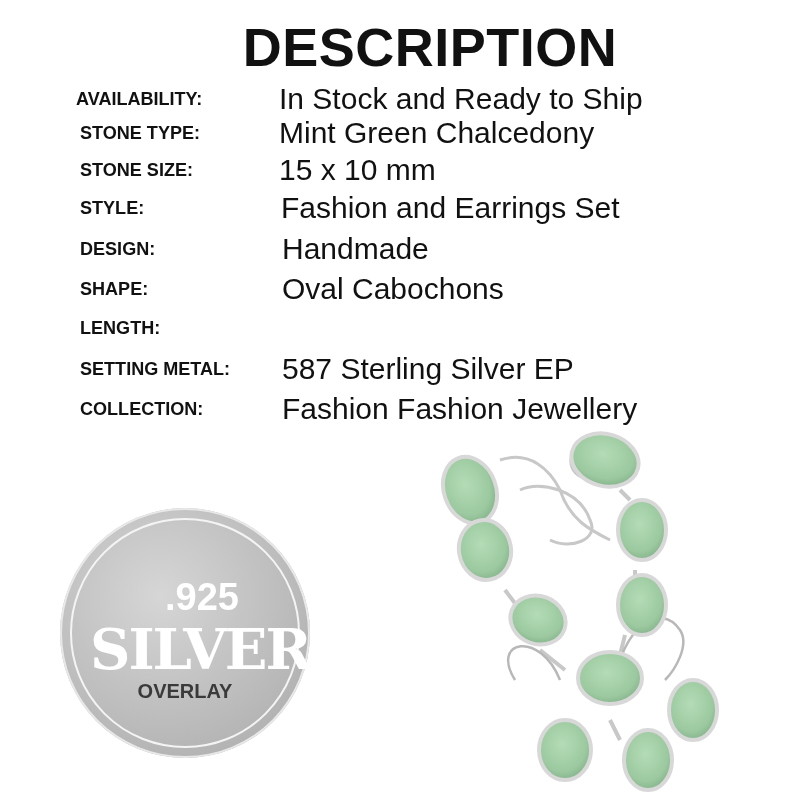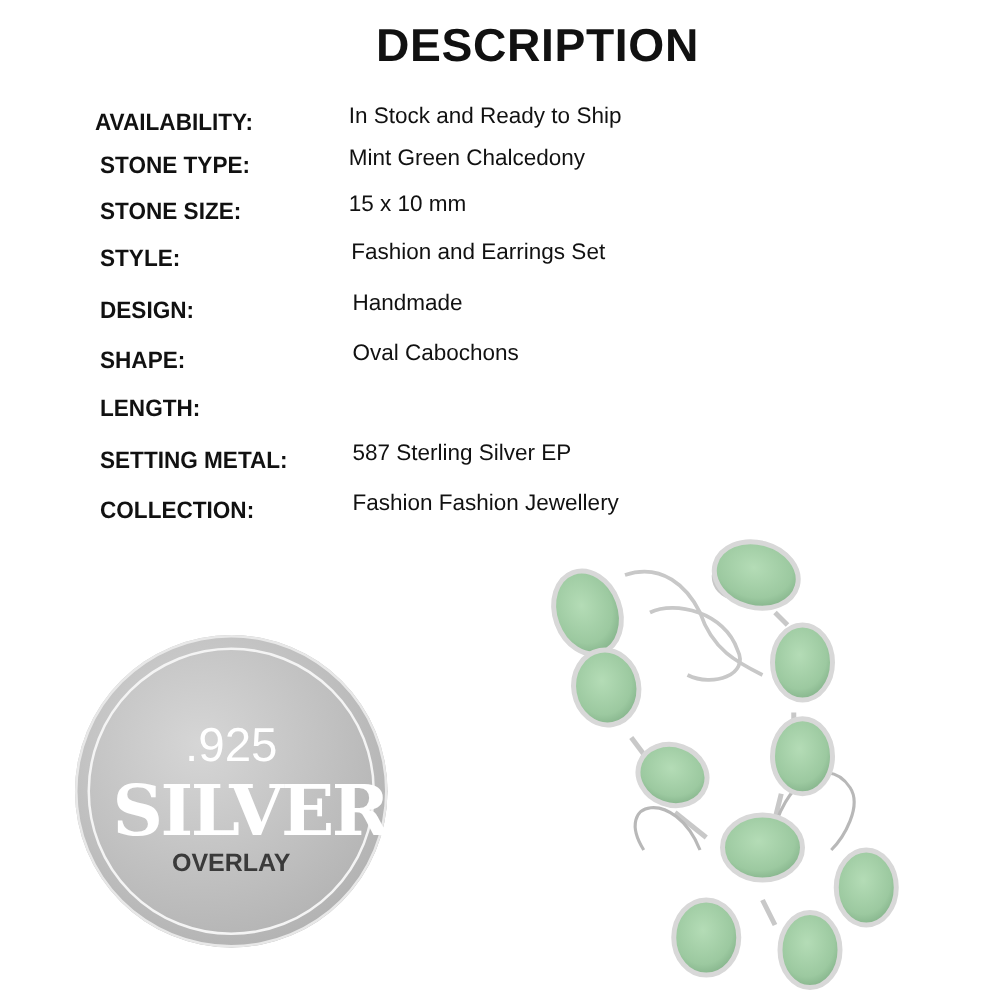--- a/index.html
+++ b/index.html
@@ -1,25 +1,25 @@
 <!DOCTYPE html>
 <html><head>
 <meta charset="utf-8">
 <style>
   html, body { margin:0; padding:0; background:#ffffff; }
   body { width:800px; height:800px; position:relative; overflow:hidden; font-family:"Liberation Sans", sans-serif; }
-  .title { position:absolute; left:0; width:800px; top:16px; text-align:center; font-weight:bold; font-size:37px; color:#111; letter-spacing:0.5px; padding-left:60px; box-sizing:border-box; }
+  .title { position:absolute; left:0; width:800px; top:16px; text-align:center; font-weight:bold; font-size:54px; color:#111; letter-spacing:0.5px; padding-left:60px; box-sizing:border-box; }
   .row { position:absolute; left:0; width:800px; height:34px; }
   .lbl { position:absolute; font-weight:bold; font-size:19px; color:#111; transform:scaleX(0.95); transform-origin:left; white-space:nowrap; }
-  .val { position:absolute; font-size:18px; color:#111; white-space:nowrap; }
+  .val { position:absolute; font-size:30px; color:#111; white-space:nowrap; }
   .badge { position:absolute; left:60px; top:508px; width:250px; height:250px; border-radius:50%;
     background:radial-gradient(circle at 40% 35%, #d6d6d6 0%, #bdbdbd 55%, #a8a8a8 100%);
     box-shadow: 0 0 0 2px #e8e8e8 inset; }
   .badge-ring { position:absolute; left:10px; top:10px; right:10px; bottom:10px; border-radius:50%; border:2px solid #f4f4f4; }
-  .b925 { position:absolute; left:0; width:100%; top:68px; text-align:center; font-weight:normal; font-size:38px; color:#fff; }
+  .b925 { position:absolute; left:17px; width:100%; top:68px; text-align:center; font-weight:bold; font-size:38px; color:#fff; }
   .bsilver { position:absolute; left:0; width:100%; top:108px; text-align:right; font-family:"DejaVu Serif", serif; font-weight:bold; font-size:56px; color:#fff; letter-spacing:-2px; }
   .boverlay { position:absolute; left:0; width:100%; top:172px; text-align:center; font-weight:bold; font-size:20px; color:#3a3a3a; }
   .jewel { position:absolute; left:420px; top:430px; width:340px; height:370px; }
 </style>
 </head>
 <body>
 
 <div class="title">DESCRIPTION</div>
 
 <div class="row" style="top:82px">

